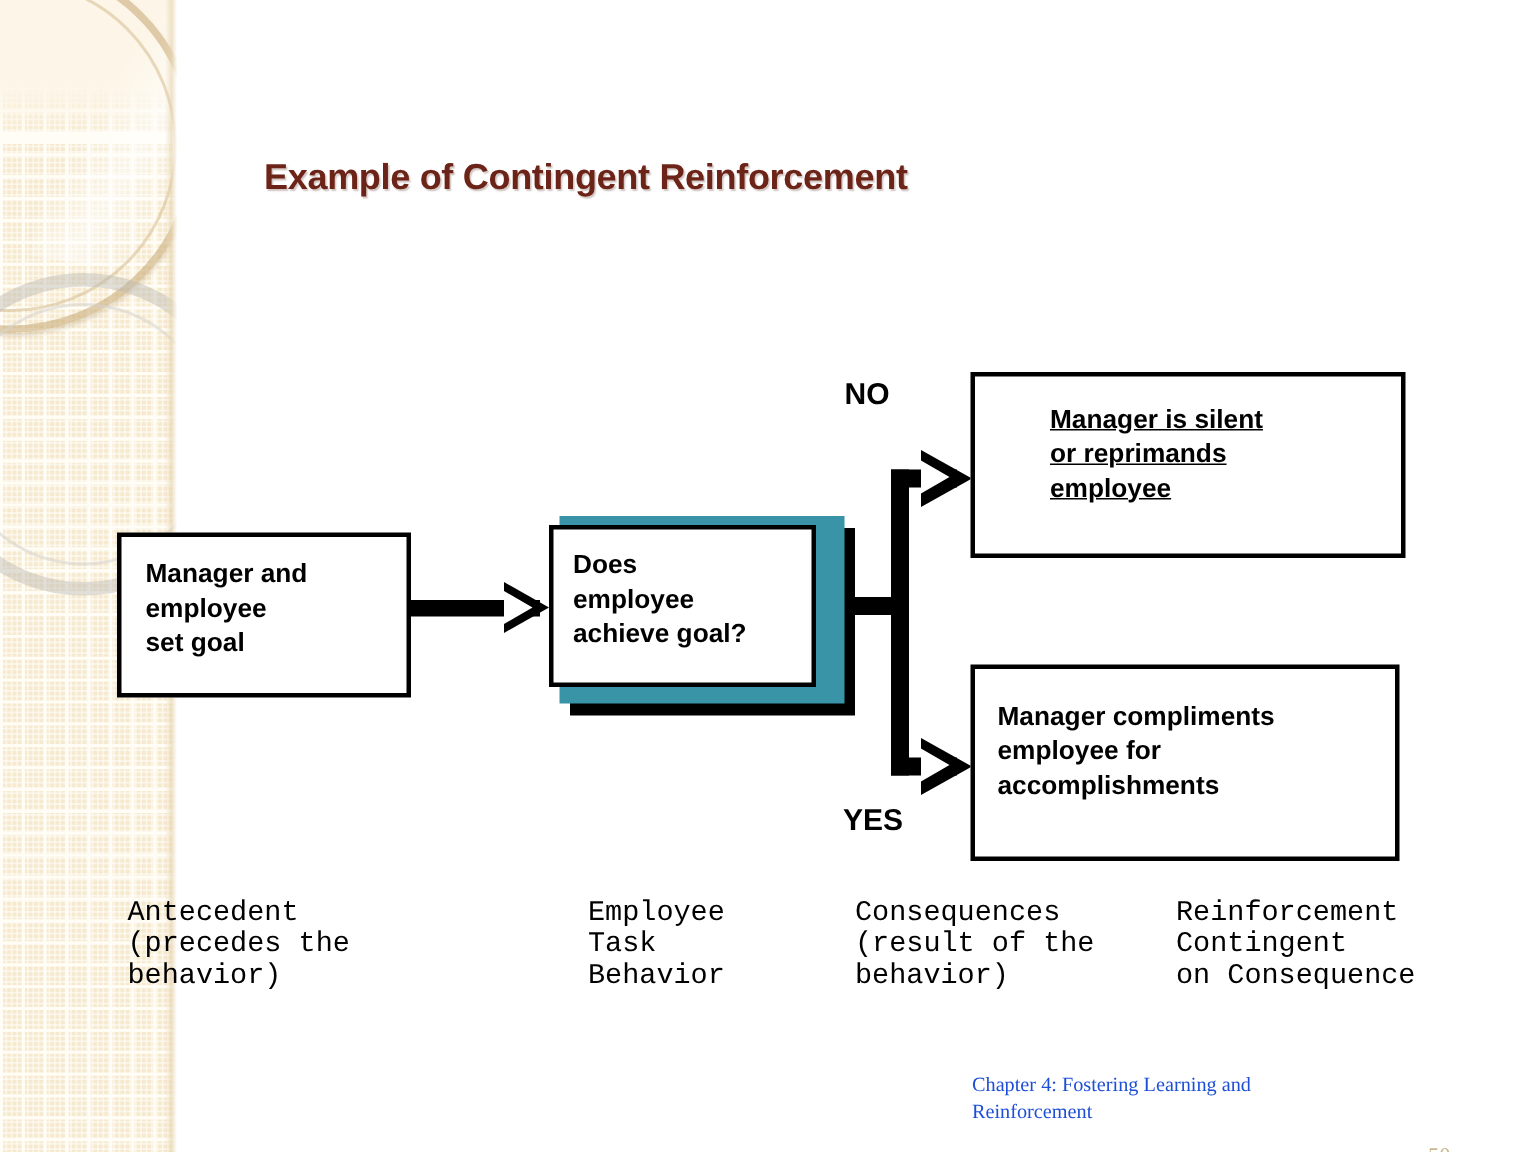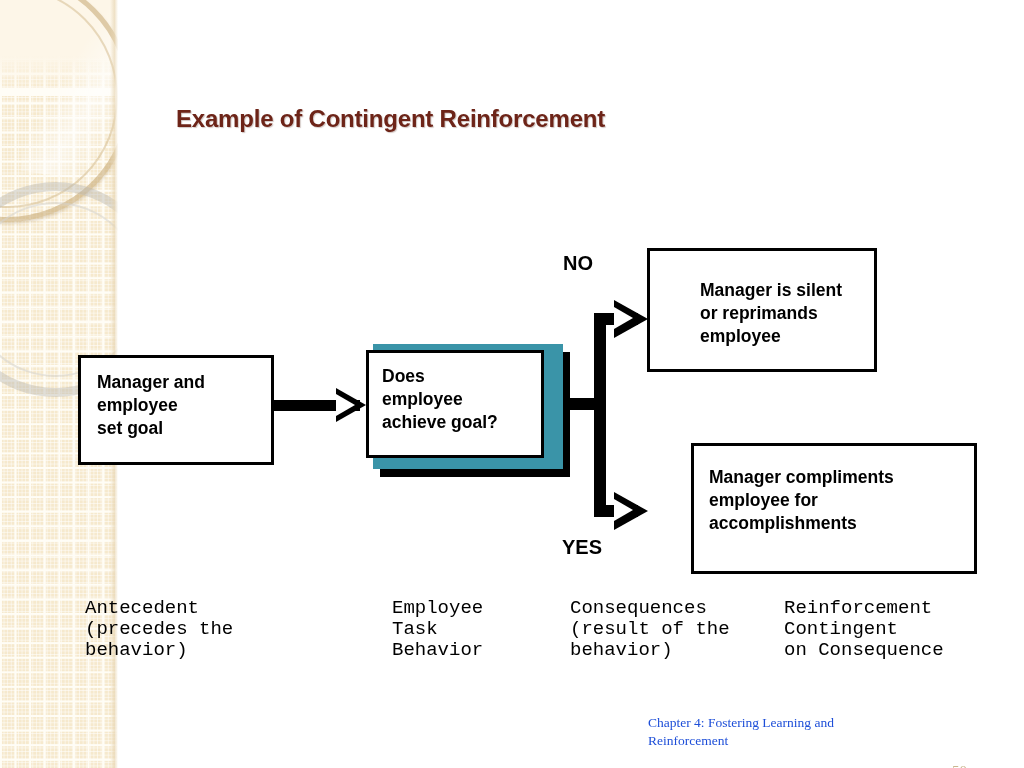--- a/index.html
+++ b/index.html
@@ -131,27 +131,27 @@
     background: #3a94a8;
     z-index: 4;
   }
   #dec-shadow-black {
     position: absolute;
     left: 380px; top: 352px; width: 190px; height: 125px;
     background: #000000;
     z-index: 3;
   }
   #box-no-outcome {
-    left: 647px; top: 248px; width: 230px; height: 124px;
-    padding: 28px 0 0 50px;
+    left: 647px; top: 248px; width: 290px; height: 124px;
+    padding: 17px 0 0 50px;
+    text-decoration: underline;
   }
   #box-yes-outcome {
     left: 647px; top: 443px; width: 286px; height: 131px;
     padding: 20px 0 0 15px;
-    margin-left: 44px;
   }
 
   
   .conn {
     position: absolute;
     background: #000000;
     z-index: 4;
   }
   
   #arrow1-shaft { left: 274px; top: 400px; width: 86px; height: 11px; }

